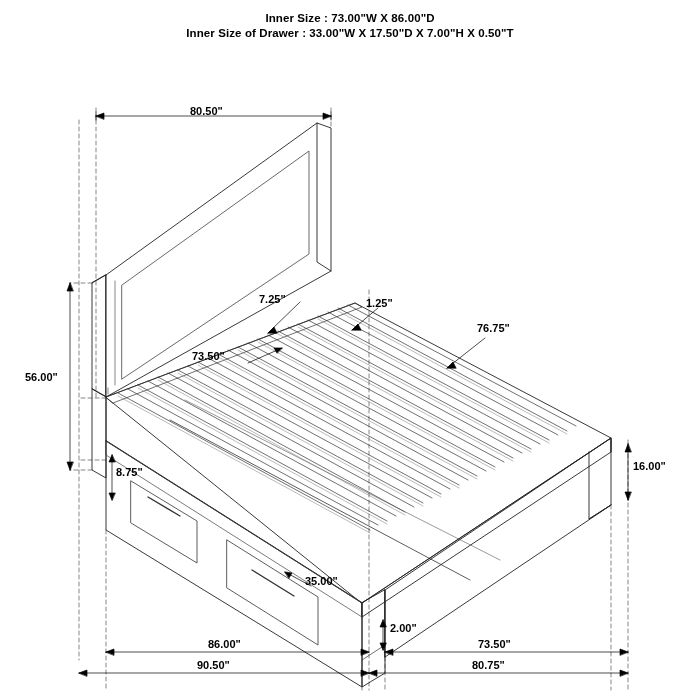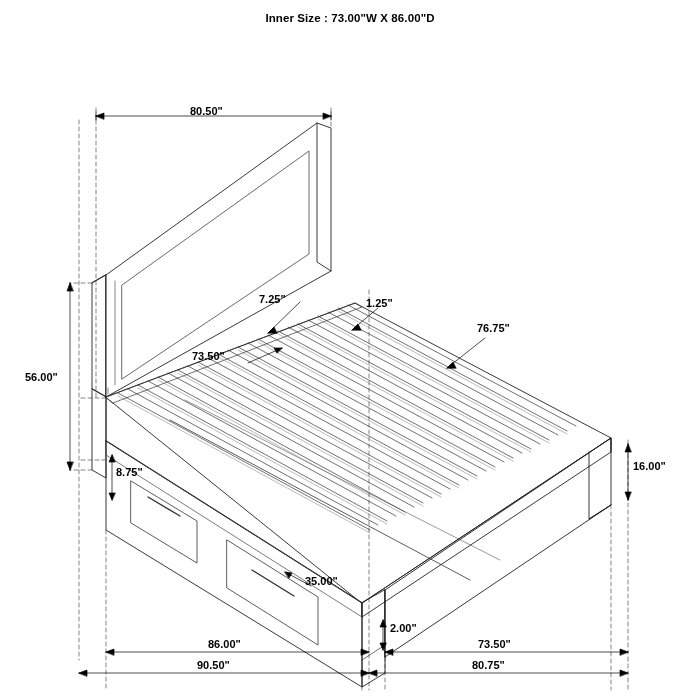--- a/index.html
+++ b/index.html
@@ -29,20 +29,21 @@
     font-weight:bold;
     white-space:nowrap;
     line-height:12px;
   }
 </style>
 </head>
 <body>
 
 <div class="hdr">
   <div>Inner Size : 73.00"W X 86.00"D</div>
+  <div>Inner Size of Drawer : 33.00"W X 17.50"D X 7.00"H X 0.50"T</div>
 </div>
 
 <svg id="diagram" viewBox="0 0 700 700">
   <g fill="none" stroke="#000" stroke-width="0.9" stroke-linejoin="round" stroke-linecap="round">
 
     <path d="M92,283 L92,389 L106,397 L106,275 Z" stroke="#222"></path>
     <path d="M106,275 L317,123 L331,128 L331,271 L106,397 Z" stroke="#222"></path>
     <path d="M317,123 L317,262 L331,271" stroke="#222"></path>
     <path d="M92,283 L106,275" stroke="#222"></path>
 

